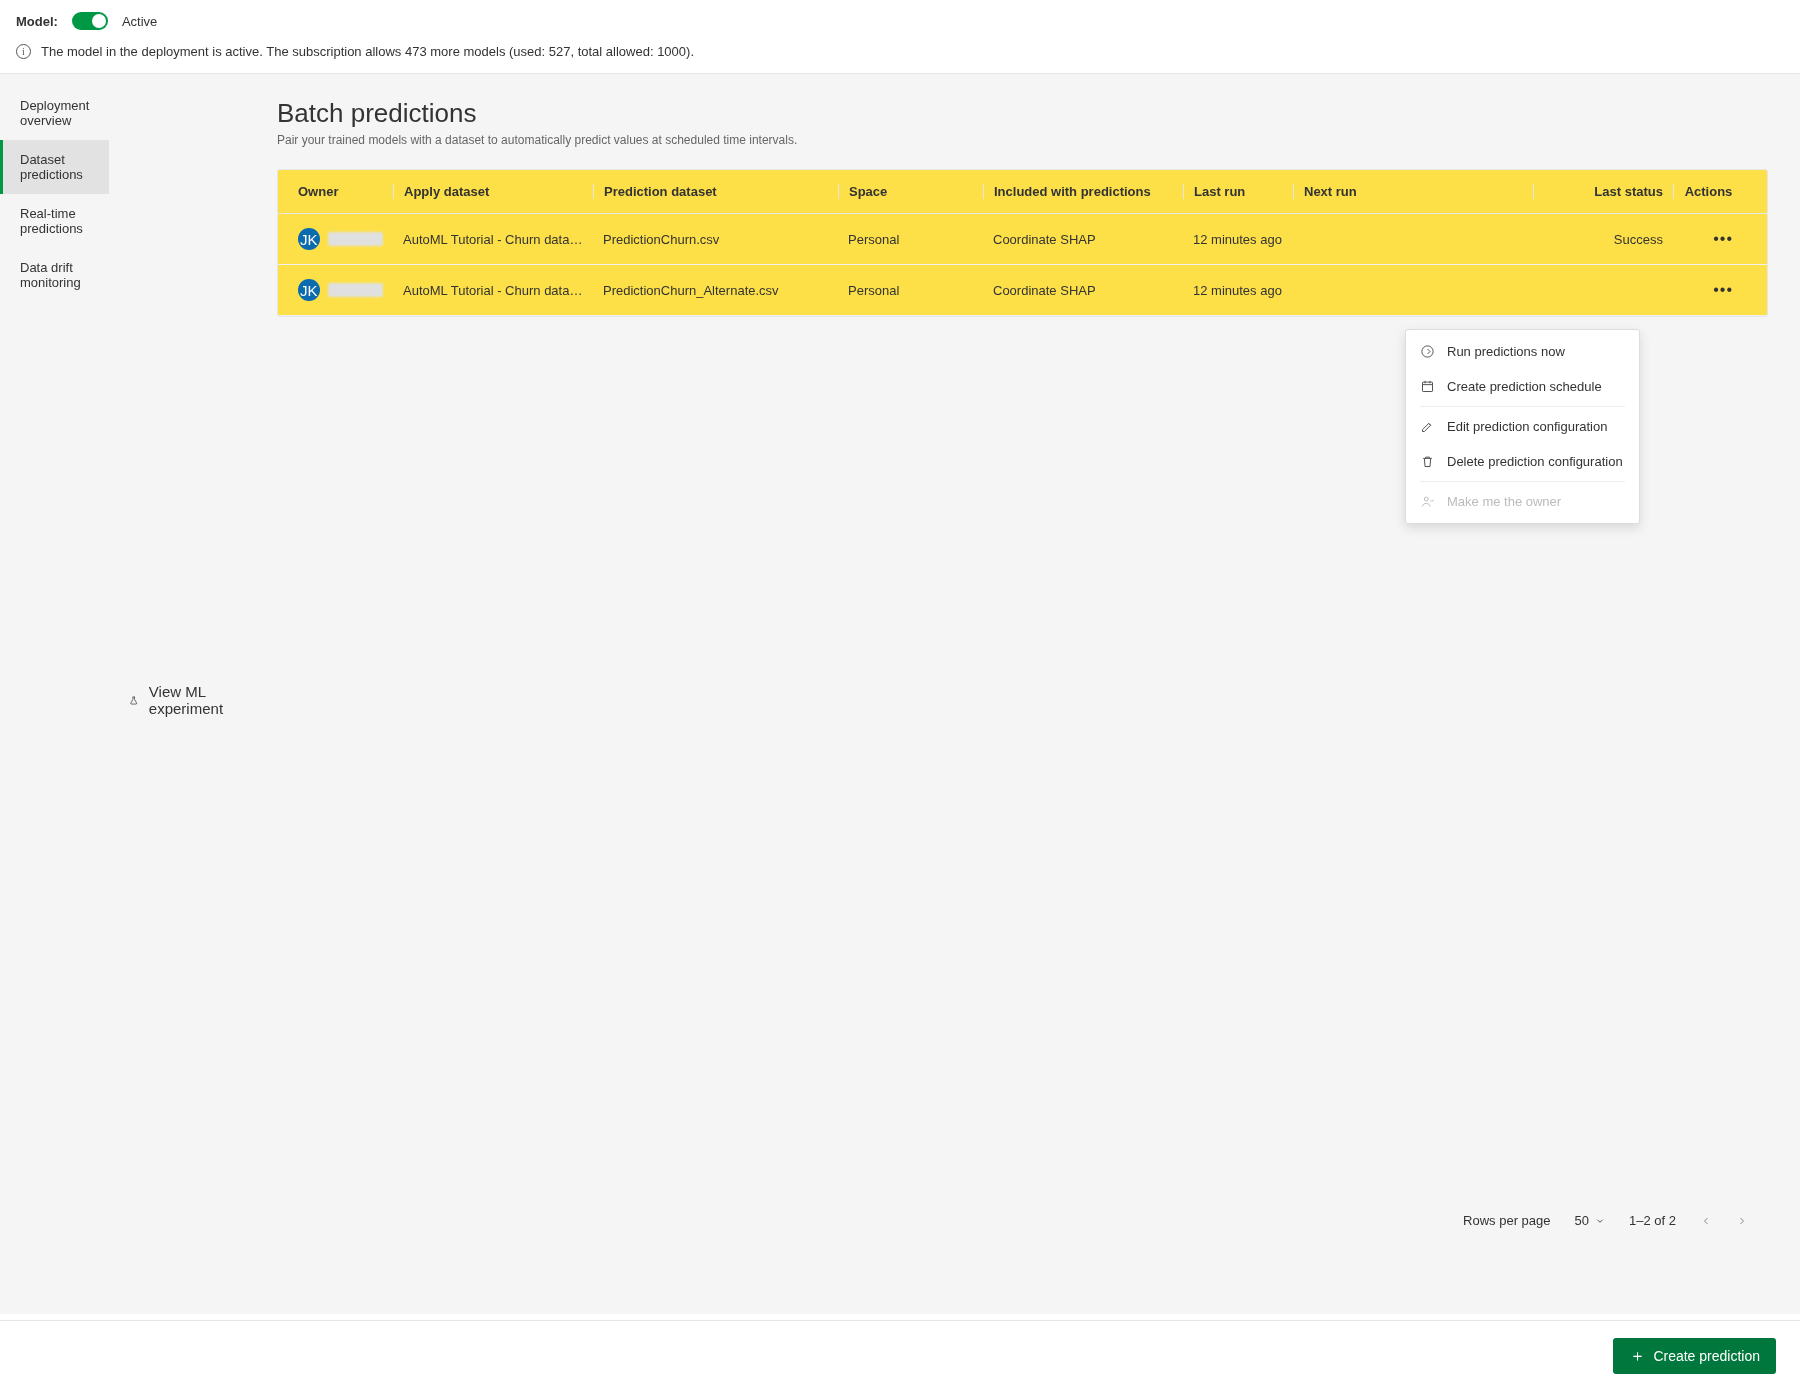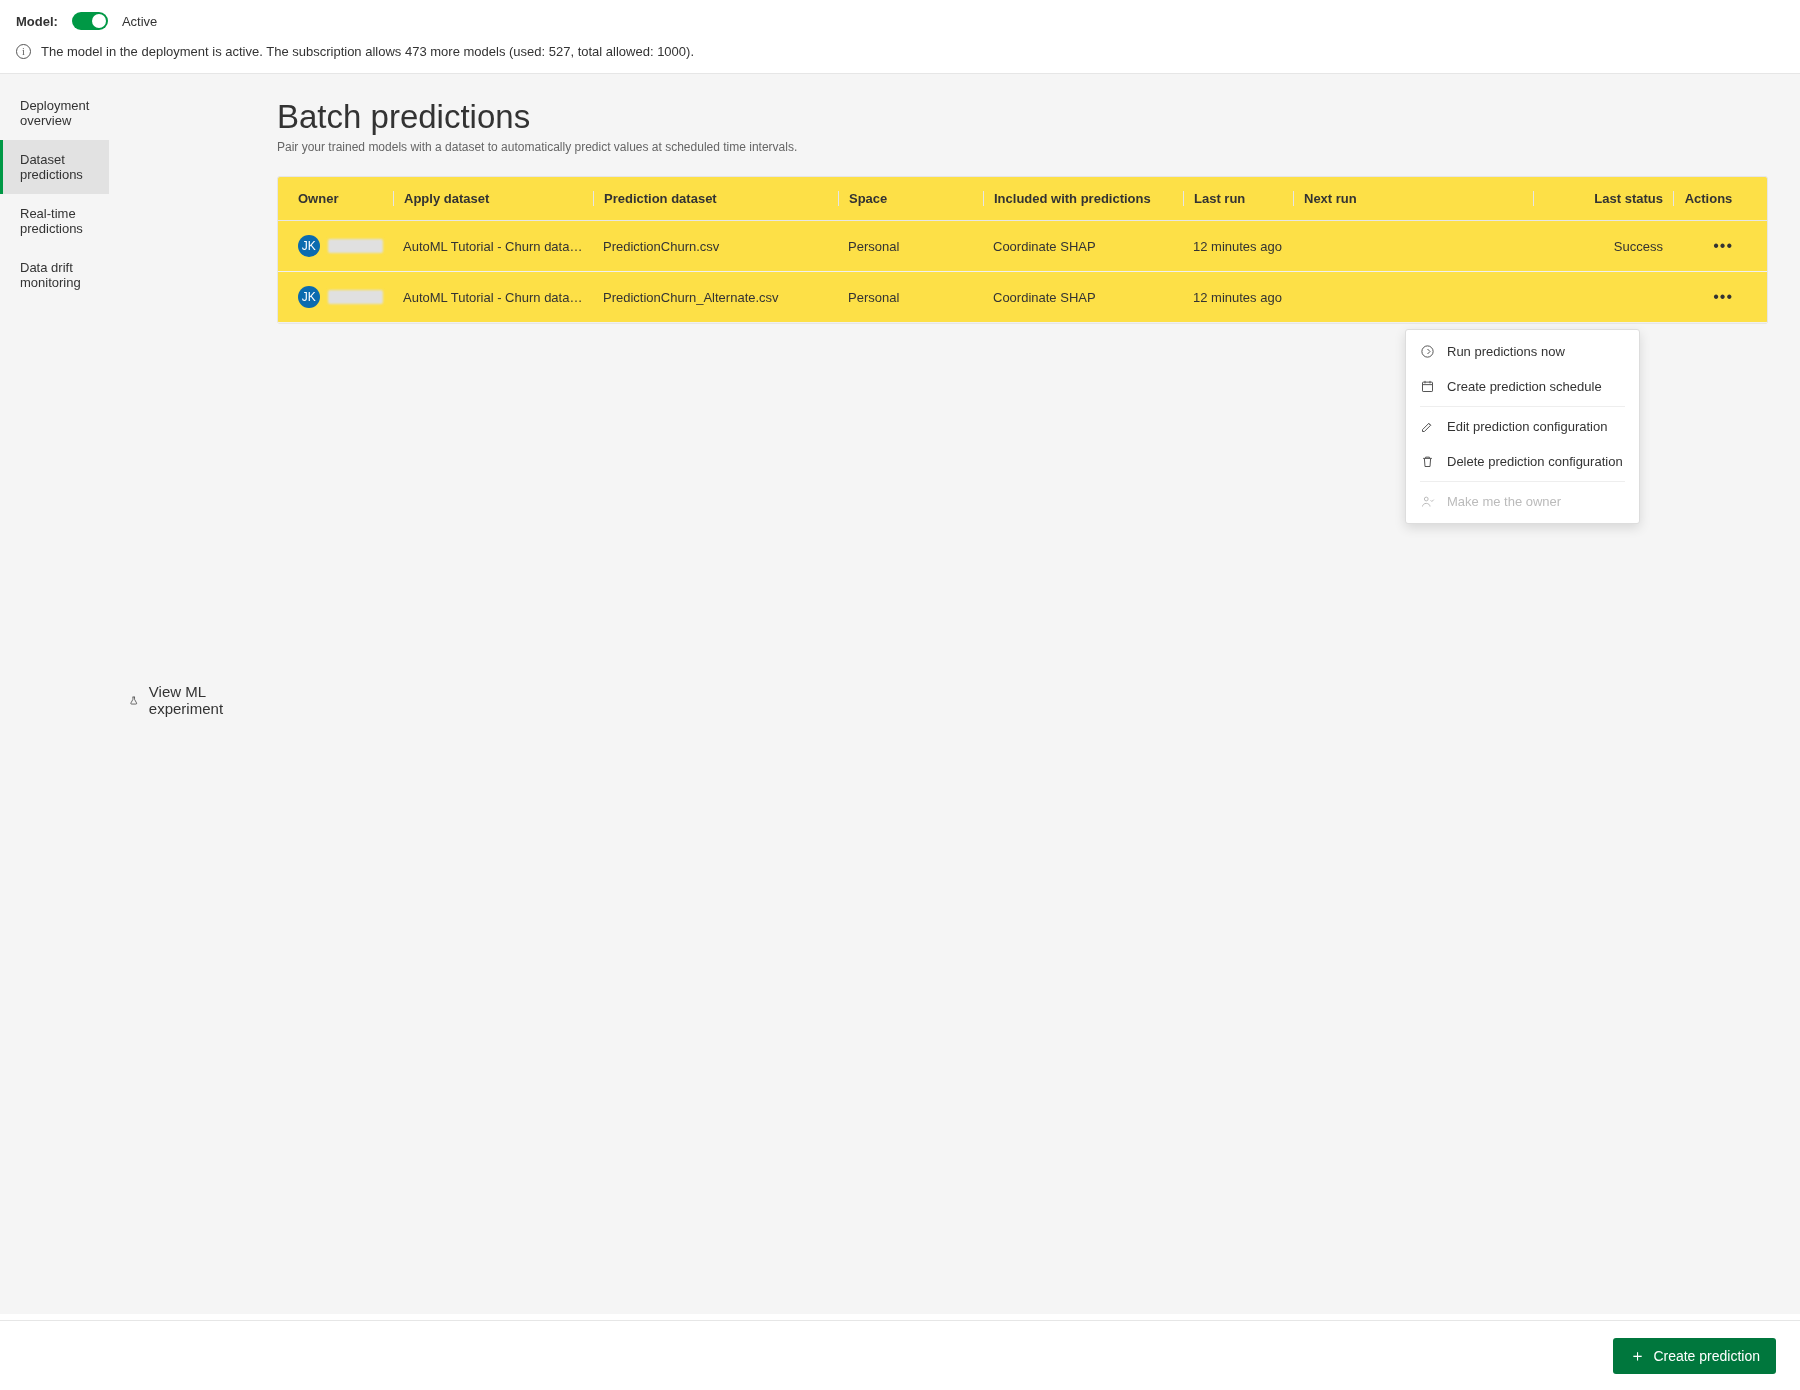--- a/index.html
+++ b/index.html
@@ -90,21 +90,21 @@
 }
 
 
 .content {
   flex: 1;
   padding: 24px 32px 0 32px;
   background: #f5f5f5;
   overflow: auto;
   position: relative;
 }
-.page-title { font-size: 33px; font-weight: 400; color: #333; }
+.page-title { font-size: 26px; font-weight: 400; color: #333; }
 .page-subtitle { font-size: 12px; color: #666; margin-top: 4px; }
 
 
 .table-card {
   background: #fde047;
   border: 1px solid #e6e6e6;
   border-radius: 3px;
   margin-top: 22px;
 }
 .thead {
@@ -136,21 +136,21 @@
   padding: 14px 10px;
   border-bottom: 1px solid #f0f0f0;
   font-size: 13px;
 }
 .td { padding: 0 10px; white-space: nowrap; overflow: hidden; text-overflow: ellipsis; }
 .owner-cell { display: flex; align-items: center; gap: 8px; }
 .avatar {
   width: 22px; height: 22px; border-radius: 50%;
   background: #0b6baf; color: #fff;
   display: flex; align-items: center; justify-content: center;
-  font-size: 12px;
+  font-size: 15px;
 }
 .owner-name-blur {
   width: 56px; height: 14px; background: #e0e0e0;
   filter: blur(1px); border-radius: 2px;
 }
 .action-dots { cursor: pointer; font-size: 16px; letter-spacing: 1px; color: #333; text-align: right; }
 
 
 .dropdown {
   position: absolute;
@@ -332,20 +332,36 @@
       <div class="dd-divider"></div>
       <div class="dd-item disabled">
         <svg class="dd-icon" viewBox="0 0 24 24" fill="none" stroke="#bbb" stroke-width="1.6">
             <circle cx="10" cy="8" r="3"></circle>
             <path d="M4 20c0-3 3-5 6-5s6 2 6 5M17 10l2 2 3-3"></path>
           </svg>
         <span>Make me the owner</span>
       </div>
     </div>
 
+    <div class="pagination">
+      <span>Rows per page</span>
+      <span class="rows-select">
+        <span>50</span>
+        <svg width="10" height="10" viewBox="0 0 24 24" fill="none" stroke="#333" stroke-width="2">
+            <path d="M6 9l6 6 6-6"></path>
+          </svg>
+      </span>
+      <span>1–2 of 2</span>
+      <svg class="page-arrow" viewBox="0 0 24 24" fill="none" stroke="#888" stroke-width="2">
+          <path d="M15 6l-6 6 6 6"></path>
+        </svg>
+      <svg class="page-arrow" viewBox="0 0 24 24" fill="none" stroke="#888" stroke-width="2">
+          <path d="M9 6l6 6-6 6"></path>
+        </svg>
+    </div>
   </div>
 </div>
 
 <div class="footer-bar">
   <button class="create-btn">
     <span class="plus-icon">＋</span>
     <span>Create prediction</span>
   </button>
 </div>
 

